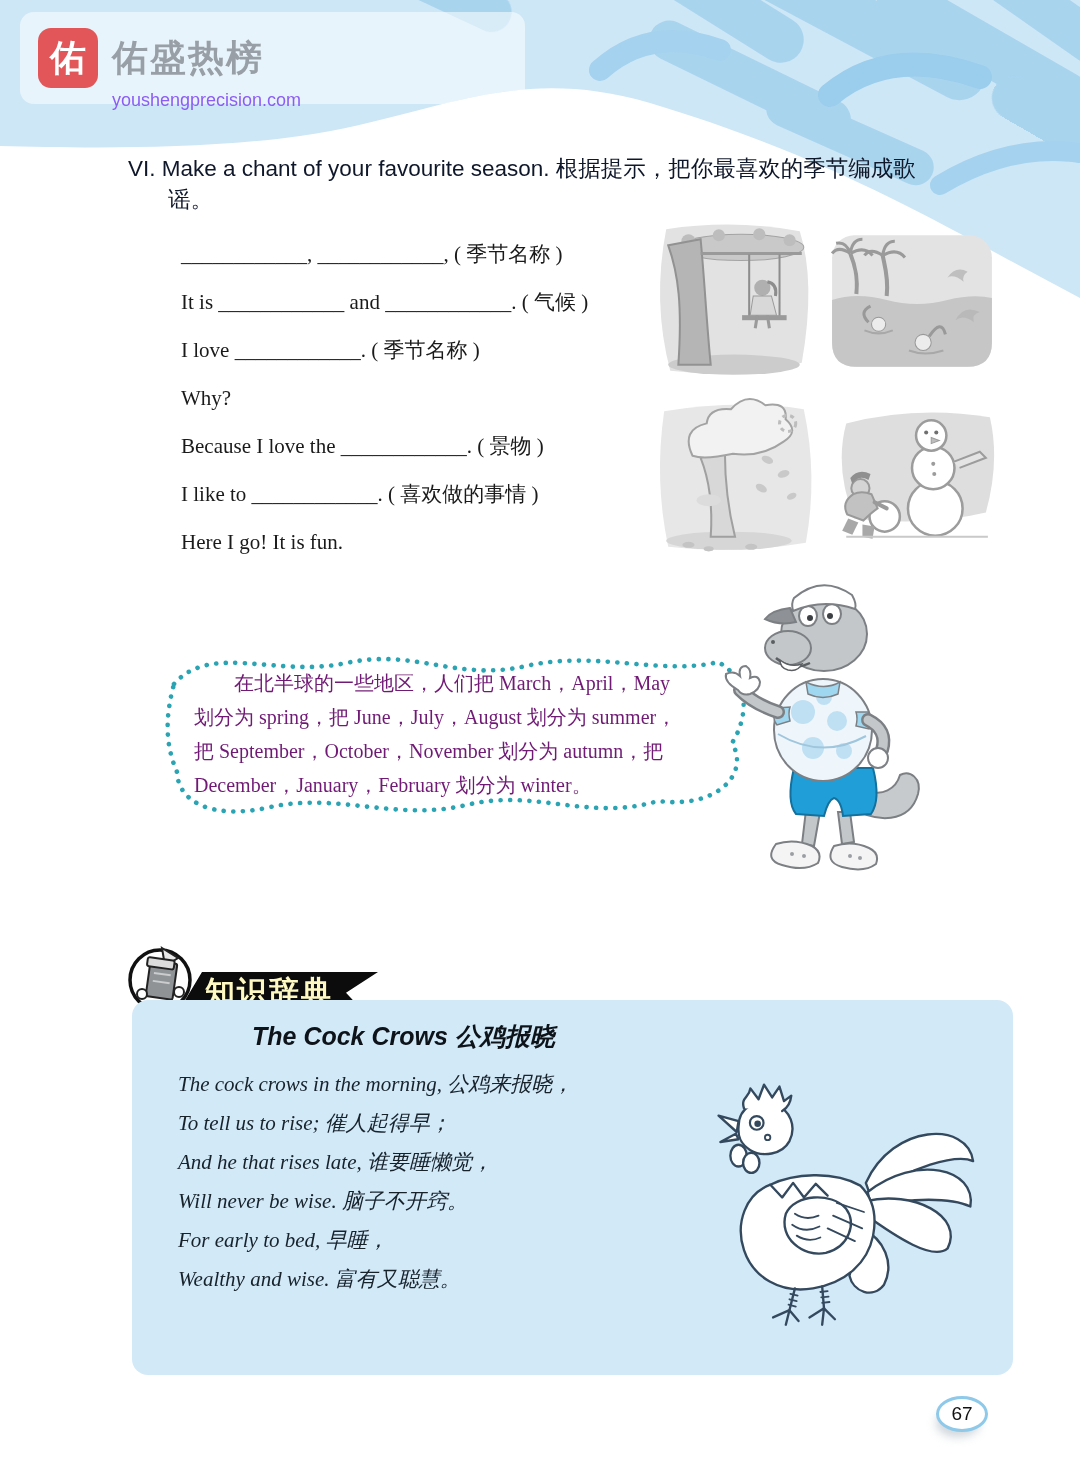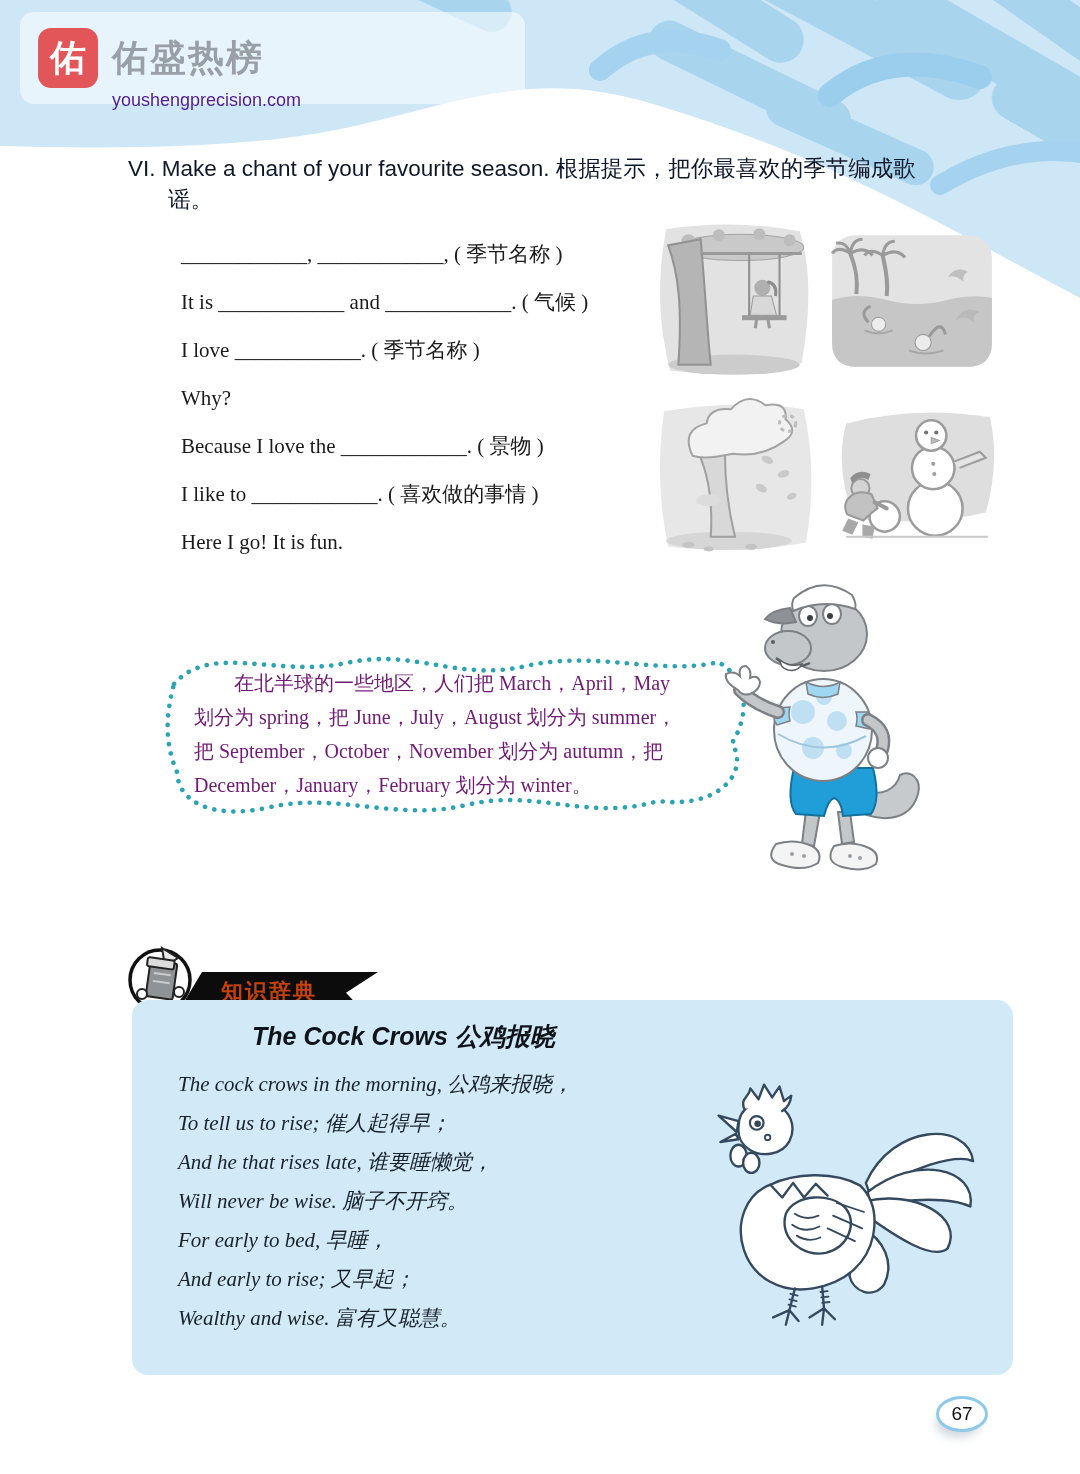--- a/index.html
+++ b/index.html
@@ -7,21 +7,21 @@
   .page{position:relative;width:1080px;height:1474px;background:#ffffff;overflow:hidden;}
 
   
   .band-svg{position:absolute;top:0;left:0;}
   .logo-wrap{position:absolute;top:28px;left:38px;display:flex;align-items:flex-start;}
   .logo-sq{width:60px;height:60px;border-radius:13px;background:#e25659;color:#fff;
            display:flex;align-items:center;justify-content:center;
            font-size:36px;font-weight:bold;}
   .brand-col{margin-left:14px;padding-top:6px;}
   .brand-name{font-size:36px;font-weight:bold;color:#999fa6;letter-spacing:2px;}
-  .brand-site{font-size:18px;color:#4c1d95;margin-top:7px;}
+  .brand-site{font-size:18px;color:#8b5cf6;margin-top:7px;}
 
   
   .ex-title{position:absolute;left:128px;top:153px;width:880px;color:#0f172a;
             font-size:22.5px;font-weight:normal;line-height:31px;}
   .ex-title .t2{padding-left:40px;}
 
   
   .chant{position:absolute;left:150px;top:230px;width:500px;}
   .chant-line{height:48px;display:flex;align-items:center;
               font-family:"Liberation Serif","DejaVu Serif",serif;
@@ -39,21 +39,21 @@
                 font-family:"Liberation Serif","DejaVu Serif",serif;
                 font-size:20px;line-height:34px;color:#701a75;text-indent:2em;}
 
   .mascot-svg{position:absolute;left:718px;top:572px;}
 
   
   .dict-icon{position:absolute;left:124px;top:942px;}
   .dict-banner{position:absolute;left:178px;top:972px;width:200px;height:40px;background:#0c0c0c;
                clip-path:polygon(12% 0%,100% 0%,84% 52%,93% 100%,0% 100%);
                display:flex;align-items:center;justify-content:center;}
-  .dict-banner span{color:#c2410c;font-size:22px;font-weight:bold;letter-spacing:2px;
+  .dict-banner span{color:#fef9c3;font-size:30px;font-weight:bold;letter-spacing:2px;
                     padding-right:18px;}
 
   .blue-box{position:absolute;left:132px;top:1000px;width:881px;height:375px;
             background:#d2e9f8;border-radius:16px;font-style:italic;}
   .poem-title{position:absolute;left:120px;top:20px;font-size:25px;font-weight:bold;color:#0d1319;}
   .poem{position:absolute;left:46px;top:64px;}
   .poem-line{height:39px;display:flex;align-items:center;
              font-family:"Liberation Serif","DejaVu Serif",serif;
              font-size:21px;color:#17222b;white-space:pre;}
   .rooster-svg{position:absolute;left:552px;top:72px;}
@@ -271,21 +271,20 @@
   </div>
 
   <div class="blue-box">
     <div class="poem-title">The Cock Crows 公鸡报晓</div>
     <div class="poem">
         <div class="poem-line">The cock crows in the morning, 公鸡来报晓，</div>
         <div class="poem-line">To tell us to rise; 催人起得早；</div>
         <div class="poem-line">And he that rises late, 谁要睡懒觉，</div>
         <div class="poem-line">Will never be wise. 脑子不开窍。</div>
         <div class="poem-line">For early to bed, 早睡，</div>
-        <div class="poem-line">And early to rise; 又早起；</div>
         <div class="poem-line">Wealthy and wise. 富有又聪慧。</div>
       </div>
 
     <svg class="rooster-svg" width="300" height="280" viewBox="0 0 330 300">
       <g fill="#ffffff" stroke="#34495e" stroke-width="2.6" stroke-linejoin="round" stroke-linecap="round">
 
         <path d="M200,118 C230,52 312,50 318,94 C300,86 248,100 205,132 Z"></path>
         <path d="M202,128 C255,86 322,102 315,144 C294,134 250,134 206,144 Z"></path>
         <path d="M200,138 C252,126 308,154 290,190 C274,204 234,178 198,152 Z"></path>
         <path d="M196,168 C220,180 232,206 220,230 C208,246 186,238 182,220 Z"></path>

